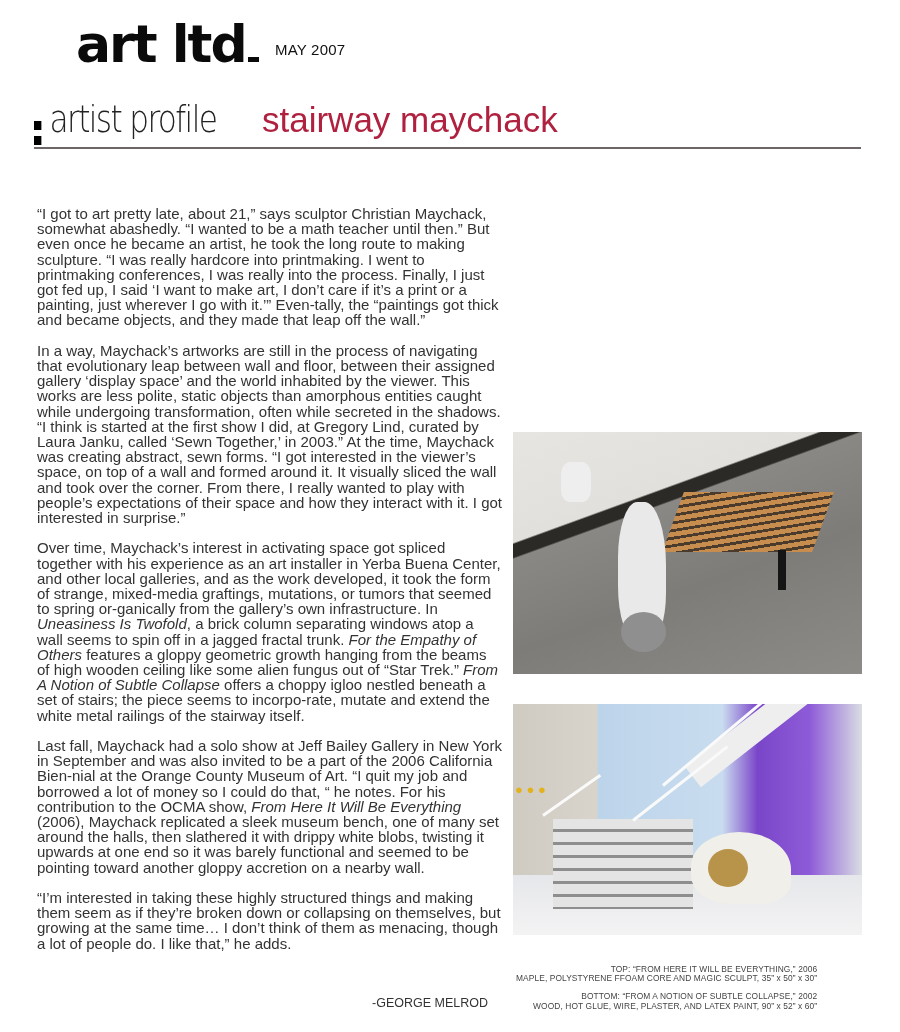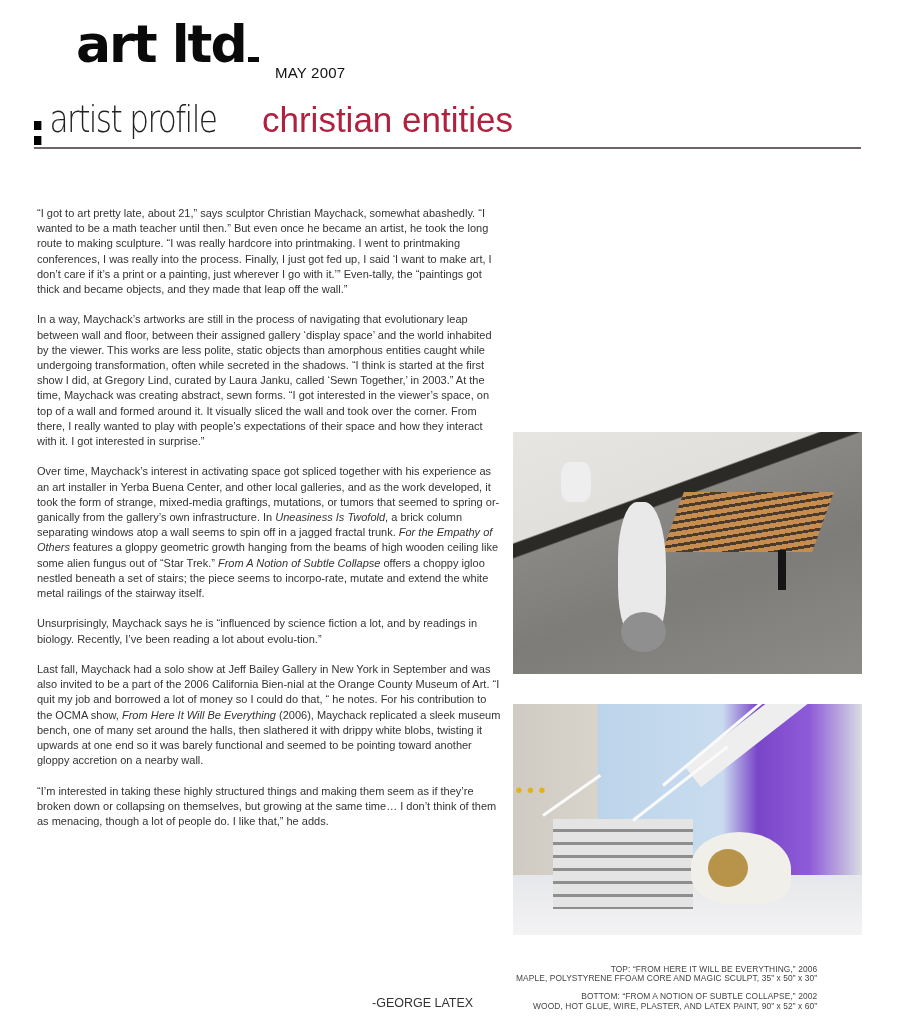--- a/index.html
+++ b/index.html
@@ -1,29 +1,29 @@
 <!DOCTYPE html>
 <html><head>
 <meta charset="utf-8">
 <style>
   html, body { margin:0; padding:0; background:#ffffff; }
   body { width:900px; height:1032px; position:relative; overflow:hidden;
          font-family:"Liberation Sans", sans-serif; color:#333; }
   .logo { position:absolute; left:36px; top:14px; font-family:"DejaVu Sans", sans-serif;
           font-weight:bold; font-size:52px; letter-spacing:-2px; color:#0a0a0a; line-height:60px;margin-left:40px; }
   .logo .dot { display:inline-block; width:11px; height:5px; background:#0a0a0a; margin-left:2px; vertical-align:baseline; }
-  .issue { position:absolute; left:275px; top:64px; font-size:15px; color:#111; letter-spacing:0.2px; }
+  .issue { position:absolute; left:275px; top:41px; font-size:15px; color:#111; letter-spacing:0.2px; }
   .section { position:absolute; left:34px; top:96px; font-family:"DejaVu Sans", sans-serif; font-weight:200;
              font-size:38px; color:#222; letter-spacing:-2px; line-height:46px; transform:scaleX(0.82); transform-origin:left; }
   .section .sq { display:inline-block; width:9px; height:9px; background:#000; margin-right:2px; }
   .section .sqs { display:inline-flex; flex-direction:column; gap:6px; vertical-align:2px; margin-right:8px; }
   .artist { position:absolute; left:262px; top:98px; font-size:35px; color:#b0213f; line-height:44px; }
   .rule { position:absolute; left:34px; top:147px; width:827px; height:2px; background:#6d6566; }
 
-  .col { position:absolute; left:37px; top:206px; width:465px; font-size:11px; line-height:15.2px; color:#333; }
+  .col { position:absolute; left:37px; top:206px; width:465px; font-size:15px; line-height:15.2px; color:#333; }
   .col p { margin:0 0 15.2px 0; }
   .col i { font-style:italic; }
   .byline { position:absolute; left:372px; top:996px; font-size:12.5px; color:#333; }
 
   .photo { position:absolute; overflow:hidden; }
   .photo-top { left:513px; top:432px; width:349px; height:242px;
     background:linear-gradient(160deg,#e7e5e2 0%,#e2e0dd 30%,#2c2a27 30.5%,#2c2a27 34%,#8a8884 34.5%,#7e7c78 60%,#8d8b87 100%); }
   .photo-bottom { left:513px; top:704px; width:349px; height:231px;
     background:linear-gradient(90deg,#cfcac2 0%,#d8d4cc 24%,#bcd4ea 24.5%,#c9dcef 60%,#7a46c9 70%,#8e5bd8 85%,#d9dde3 100%); }
   .bench-top { position:absolute; left:160px; top:60px; width:150px; height:60px;
@@ -49,32 +49,31 @@
 
 <div class="logo"><span>art ltd</span><span class="dot"></span></div>
 <div class="issue">MAY 2007</div>
 
 <div class="section">
   <span class="sqs">
       <span class="sq"></span>
       <span class="sq"></span>
     </span><span>artist profile</span>
 </div>
-<div class="artist">christian entities</div>
+<div class="artist">stairway maychack</div>
 <div class="rule"></div>
 
 <div class="col" id="article">
     <p><span>“I got to art pretty late, about 21,” says sculptor Christian Maychack, somewhat abashedly. “I wanted to be a math teacher until then.” But even once he became an artist, he took the long route to making sculpture. “I was really hardcore into printmaking. I went to printmaking conferences, I was really into the process. Finally, I just got fed up, I said ‘I want to make art, I don’t care if it’s a print or a painting, just wherever I go with it.’” Even-tally, the “paintings got thick and became objects, and they made that leap off the wall.”</span></p>
     <p><span>In a way, Maychack’s artworks are still in the process of navigating that evolutionary leap between wall and floor, between their assigned gallery ‘display space’ and the world inhabited by the viewer. This works are less polite, static objects than amorphous entities caught while undergoing transformation, often while secreted in the shadows. “I think is started at the first show I did, at Gregory Lind, curated by Laura Janku, called ‘Sewn Together,’ in 2003.” At the time, Maychack was creating abstract, sewn forms. “I got interested in the viewer’s space, on top of a wall and formed around it. It visually sliced the wall and took over the corner. From there, I really wanted to play with people’s expectations of their space and how they interact with it. I got interested in surprise.”</span></p>
     <p><span>Over time, Maychack’s interest in activating space got spliced together with his experience as an art installer in Yerba Buena Center, and other local galleries, and as the work developed, it took the form of strange, mixed-media graftings, mutations, or tumors that seemed to spring or-ganically from the gallery’s own infrastructure. In </span><i>Uneasiness Is Twofold</i><span>, a brick column separating windows atop a wall seems to spin off in a jagged fractal trunk. </span><i>For the Empathy of Others</i><span> features a gloppy geometric growth hanging from the beams of high wooden ceiling like some alien fungus out of “Star Trek.” </span><i>From A Notion of Subtle Collapse</i><span> offers a choppy igloo nestled beneath a set of stairs; the piece seems to incorpo-rate, mutate and extend the white metal railings of the stairway itself.</span></p>
-    <p><span>Unsurprisingly, Maychack says he is “influenced by science fiction a lot, and by readings in biology. Recently, I’ve been reading a lot about evolu-tion.”</span></p>
     <p><span>Last fall, Maychack had a solo show at Jeff Bailey Gallery in New York in September and was also invited to be a part of the 2006 California Bien-nial at the Orange County Museum of Art. “I quit my job and borrowed a lot of money so I could do that, “ he notes. For his contribution to the OCMA show, </span><i>From Here It Will Be Everything</i><span> (2006), Maychack replicated a sleek museum bench, one of many set around the halls, then slathered it with drippy white blobs, twisting it upwards at one end so it was barely functional and seemed to be pointing toward another gloppy accretion on a nearby wall.</span></p>
     <p><span>“I’m interested in taking these highly structured things and making them seem as if they’re broken down or collapsing on themselves, but growing at the same time… I don’t think of them as menacing, though a lot of people do. I like that,” he adds.</span></p>
   </div>
-<div class="byline">-GEORGE LATEX</div>
+<div class="byline">-GEORGE MELROD</div>
 
 <div class="photo photo-top" title="Sculpture: wooden slatted museum bench twisted upward with white and gray blobs, on a concrete gallery floor">
   <div class="bench-top"></div>
   <div class="bench-leg"></div>
   <div class="blob3"></div>
   <div class="blob"></div>
   <div class="blob2"></div>
 </div>
 
 <div class="photo photo-bottom" title="Sculpture: white faceted igloo form beneath a staircase with white metal railings, glass block wall behind">

